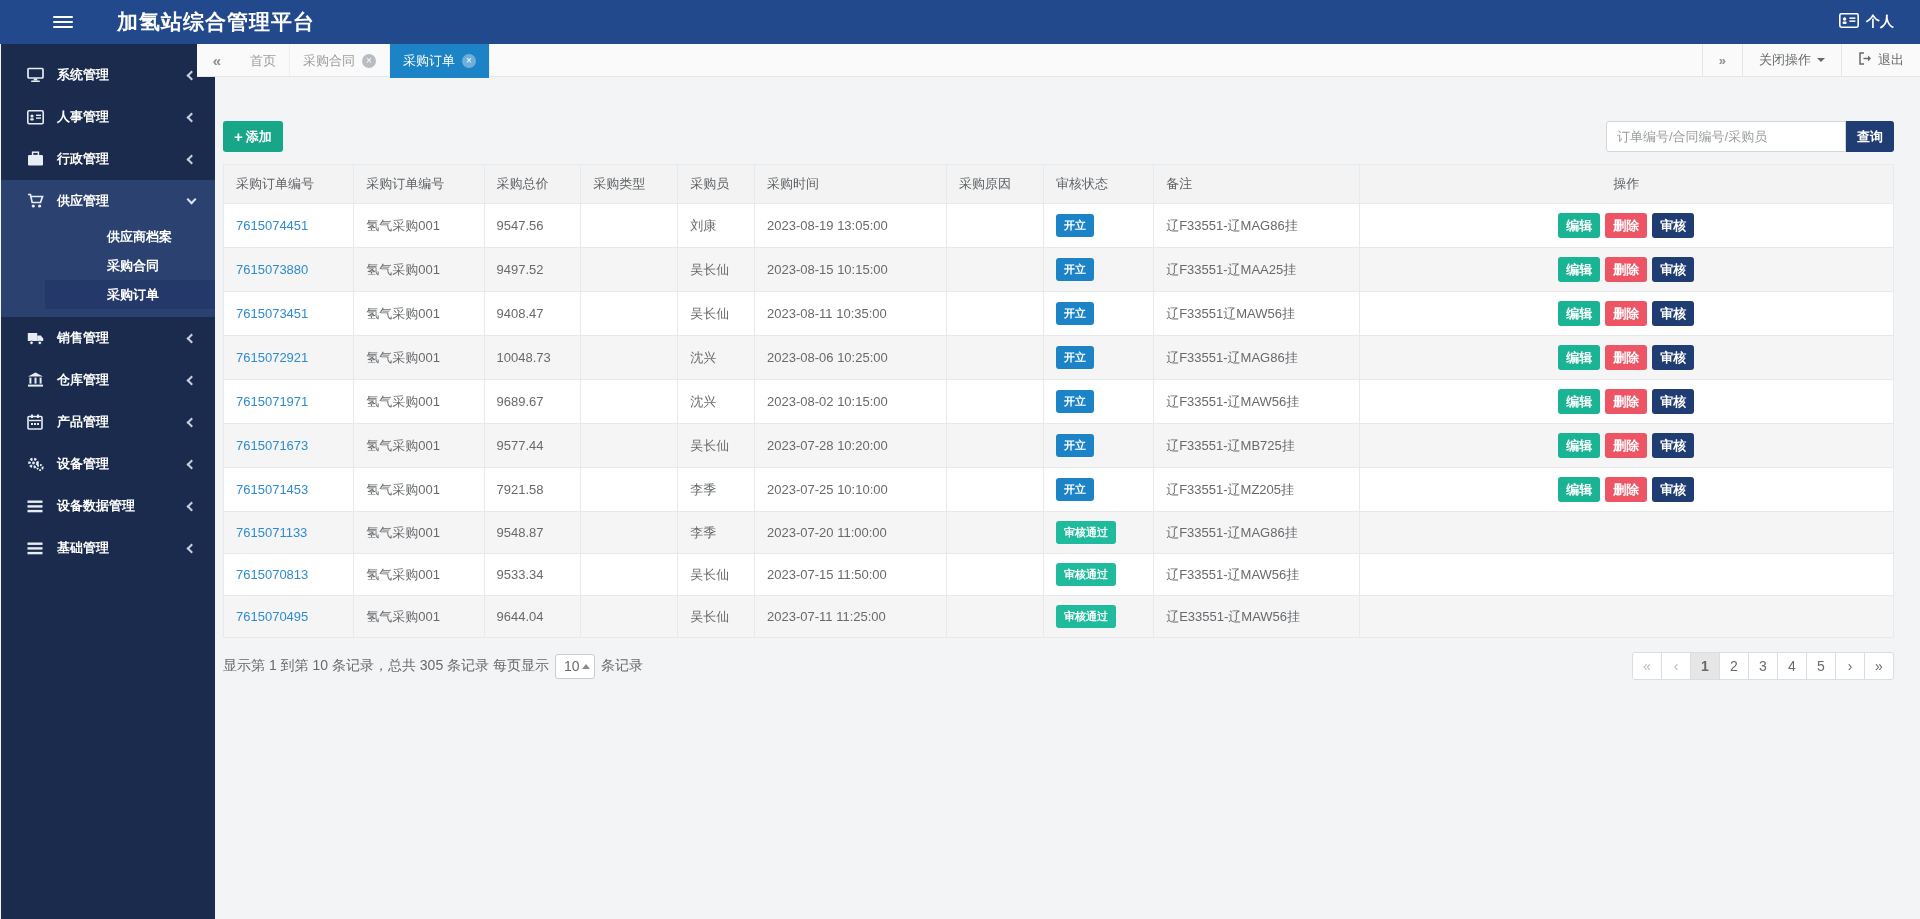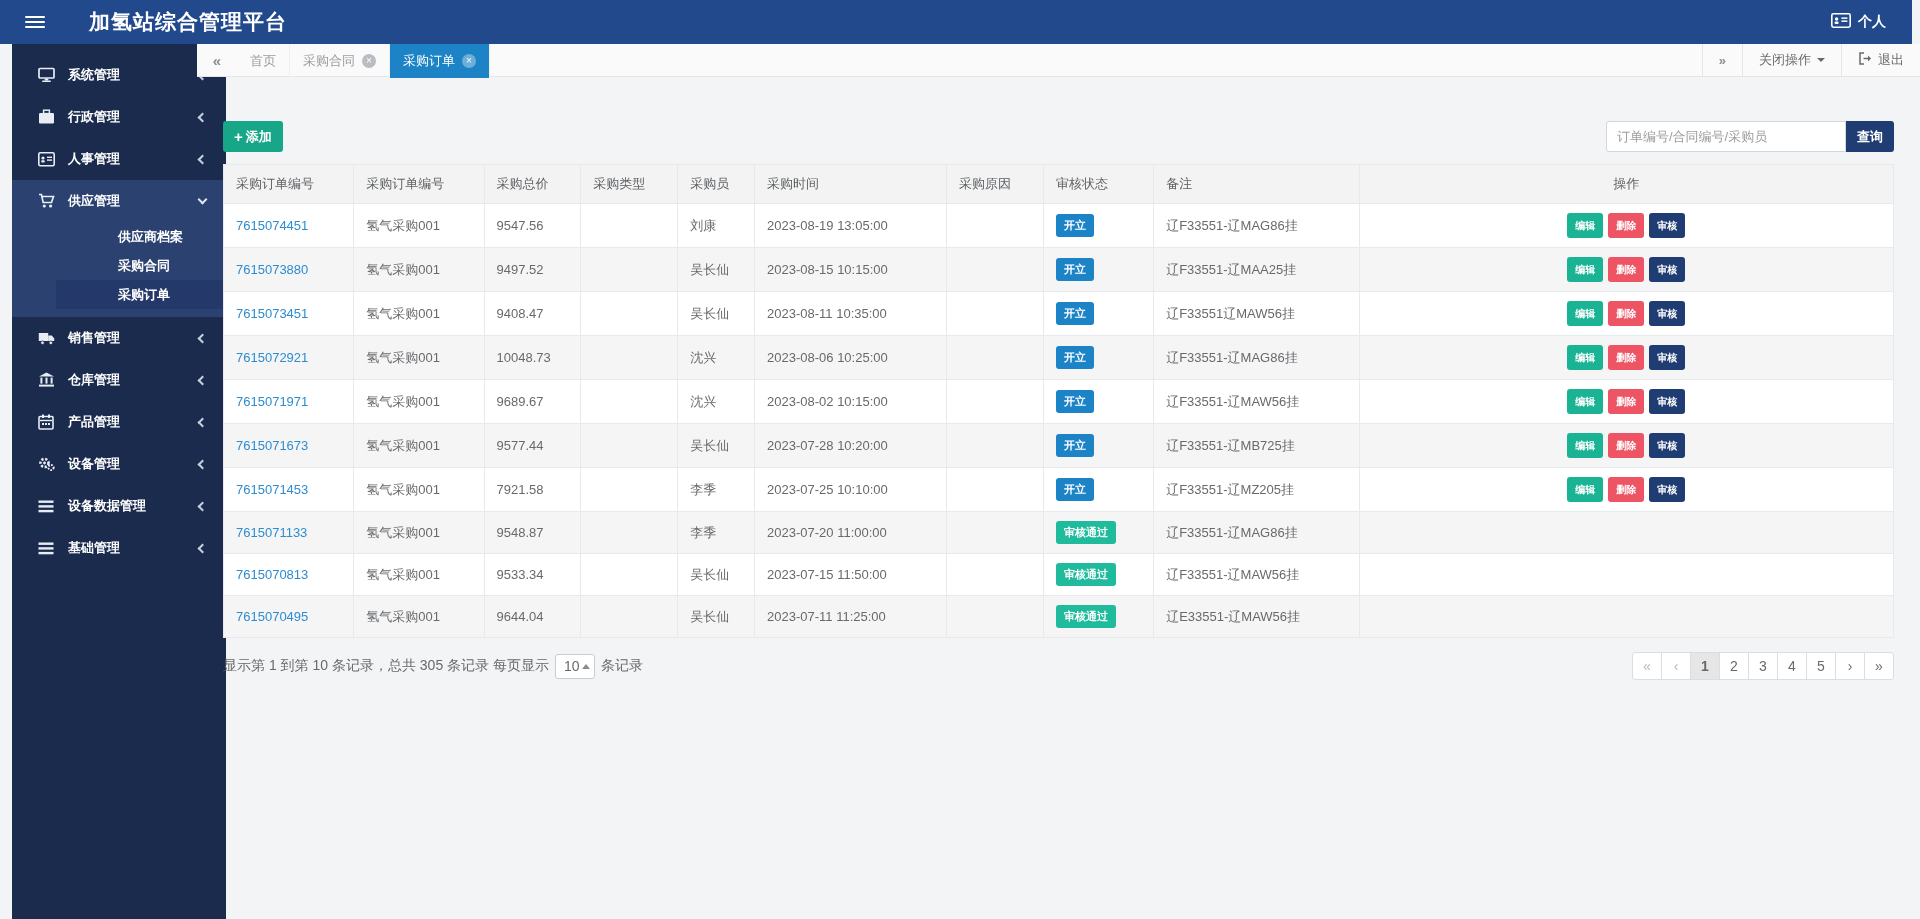--- a/index.html
+++ b/index.html
@@ -1,29 +1,29 @@
 <!DOCTYPE html>
 <html><head>
 <meta charset="utf-8">
 <style>
   * { margin:0; padding:0; box-sizing:border-box; }
   html,body { width:1920px; height:919px; overflow:hidden;
     font-family:"Liberation Sans", sans-serif; background:#f3f4f5; color:#676a6c; }
 
   
-  .topbar { position:absolute; top:0; left:0; right:8px; height:44px; background:#21498c;
-    display:flex; align-items:center; z-index:30; }
+  .topbar { position:absolute; top:0; left:0; right:0; height:44px; background:#21498c;
+    display:flex; align-items:center; z-index:30;padding-left:28px; }
   .hamburger { width:20px; margin-left:25px; cursor:pointer; }
   .hamburger span { display:block; height:2px; background:#fff; margin:3px 0; border-radius:1px; }
   .app-title { color:#fff; font-size:21px; font-weight:bold; margin-left:44px; letter-spacing:1px; }
   .topbar-right { margin-left:auto; margin-right:26px; display:flex; align-items:center; gap:7px;
     color:#fff; font-size:14px; font-weight:bold; cursor:pointer; }
 
   
-  .sidebar { position:absolute; top:44px; left:12px; bottom:0; width:214px; background:#1b2b4e; padding-top:10px; }
+  .sidebar { position:absolute; top:44px; left:1px; bottom:0; width:214px; background:#1b2b4e; padding-top:10px; }
   .side-item { height:42px; display:flex; align-items:center; padding:0 20px 0 26px; cursor:pointer; }
   .side-item .ico { width:17px; height:17px; margin-right:13px; flex:0 0 17px; display:flex; align-items:center; }
   .side-item .lbl { color:#fff; font-size:13px; font-weight:bold; flex:1; }
   .chev { width:7px; height:7px; display:inline-block; }
   .chev-left  { border-top:2px solid #c7cfdd; border-left:2px solid #c7cfdd; transform:rotate(-45deg); }
   .chev-down  { border-right:2px solid #dfe5ef; border-bottom:2px solid #dfe5ef; transform:rotate(45deg); margin-top:-4px; }
   .side-group.open { background:#2b4271; padding-bottom:8px; }
   .side-sub { list-style:none; }
   .side-sub li { height:29px; line-height:29px; padding-left:62px; color:#fff;
     font-size:13px; font-weight:bold; cursor:pointer;margin-left:44px; }
@@ -63,21 +63,21 @@
   th, td { border:1px solid #e7eaec; font-size:13px; padding:9px 12px; text-align:left;
     overflow:hidden; white-space:nowrap; }
   thead th { background:#f3f3f4; color:#5f6264; font-weight:normal; padding:10px 12px; }
   th.center, td.center { text-align:center; }
   tbody tr:nth-child(even) { background:#f5f5f6; }
   td.link { color:#2d8cd0; cursor:pointer; }
   .badge { display:inline-block; border-radius:3px; color:#fff; font-weight:bold; padding:4px 8px; font-size:11px; }
   .badge-blue { background:#1c84c6; }
   .badge-green { background:#1fbb9c; }
   .row-actions { display:flex; gap:5px; justify-content:center; }
-  .btn-mini { height:25px; padding:0 8px; font-size:10px; font-weight:bold; }
+  .btn-mini { height:25px; padding:0 8px; font-size:13px; font-weight:bold; }
   .btn-edit { background:#1ab394; }
   .btn-del  { background:#ed5565; }
   .btn-audit{ background:#1f3c73; }
 
   
   .pager { margin-top:14px; display:flex; align-items:center; font-size:14px; }
   .pager-left { display:flex; align-items:center; gap:6px; }
   .page-size { position:relative; min-width:40px; height:25px; border:1px solid #ccc; border-radius:3px;
     background:#fff; display:flex; align-items:center; padding:0 14px 0 8px; cursor:pointer; }
   .caret-up { position:absolute; right:4px; top:9px; width:0; height:0;
@@ -125,41 +125,41 @@
               <rect x="4" y="13.5" width="9" height="1.6" rx="0.8" fill="#e8ecf4"></rect>
             </svg>
           </span>
           <span class="lbl">系统管理</span>
           <span class="chev chev-left"></span>
         </div>
       </div>
       <div class="side-group">
         <div class="side-item">
           <span class="ico">
-            <svg width="17" height="16" viewBox="0 0 17 16">
-              <rect x="5.6" y="1.2" width="5.8" height="3.4" fill="none" stroke="#e8ecf4" stroke-width="1.5"></rect>
-              <rect x="1" y="4" width="15" height="10.5" rx="1.2" fill="#e8ecf4"></rect>
-            </svg>
-          </span>
-          <span class="lbl">行政管理</span>
-          <span class="chev chev-left"></span>
-        </div>
-      </div>
-      <div class="side-group">
-        <div class="side-item">
-          <span class="ico">
             <svg width="17" height="15" viewBox="0 0 17 15">
               <rect x="0.8" y="0.8" width="15.4" height="12.9" rx="1.4" fill="none" stroke="#e8ecf4" stroke-width="1.6"></rect>
               <circle cx="5" cy="6" r="1.6" fill="#e8ecf4"></circle>
               <rect x="3.2" y="8.3" width="3.6" height="2.2" rx="1" fill="#e8ecf4"></rect>
               <rect x="9" y="4.6" width="5" height="1.4" fill="#e8ecf4"></rect>
               <rect x="9" y="7.4" width="5" height="1.4" fill="#e8ecf4"></rect>
             </svg>
           </span>
           <span class="lbl">人事管理</span>
+          <span class="chev chev-left"></span>
+        </div>
+      </div>
+      <div class="side-group">
+        <div class="side-item">
+          <span class="ico">
+            <svg width="17" height="16" viewBox="0 0 17 16">
+              <rect x="5.6" y="1.2" width="5.8" height="3.4" fill="none" stroke="#e8ecf4" stroke-width="1.5"></rect>
+              <rect x="1" y="4" width="15" height="10.5" rx="1.2" fill="#e8ecf4"></rect>
+            </svg>
+          </span>
+          <span class="lbl">行政管理</span>
           <span class="chev chev-left"></span>
         </div>
       </div>
       <div class="side-group open">
         <div class="side-item">
           <span class="ico">
             <svg width="17" height="16" viewBox="0 0 17 16">
               <path d="M1 1.5h2.4l1.8 8h8.3l2-6H4" fill="none" stroke="#e8ecf4" stroke-width="1.7"></path>
               <circle cx="6.3" cy="13" r="1.6" fill="#e8ecf4"></circle>
               <circle cx="12.6" cy="13" r="1.6" fill="#e8ecf4"></circle>

